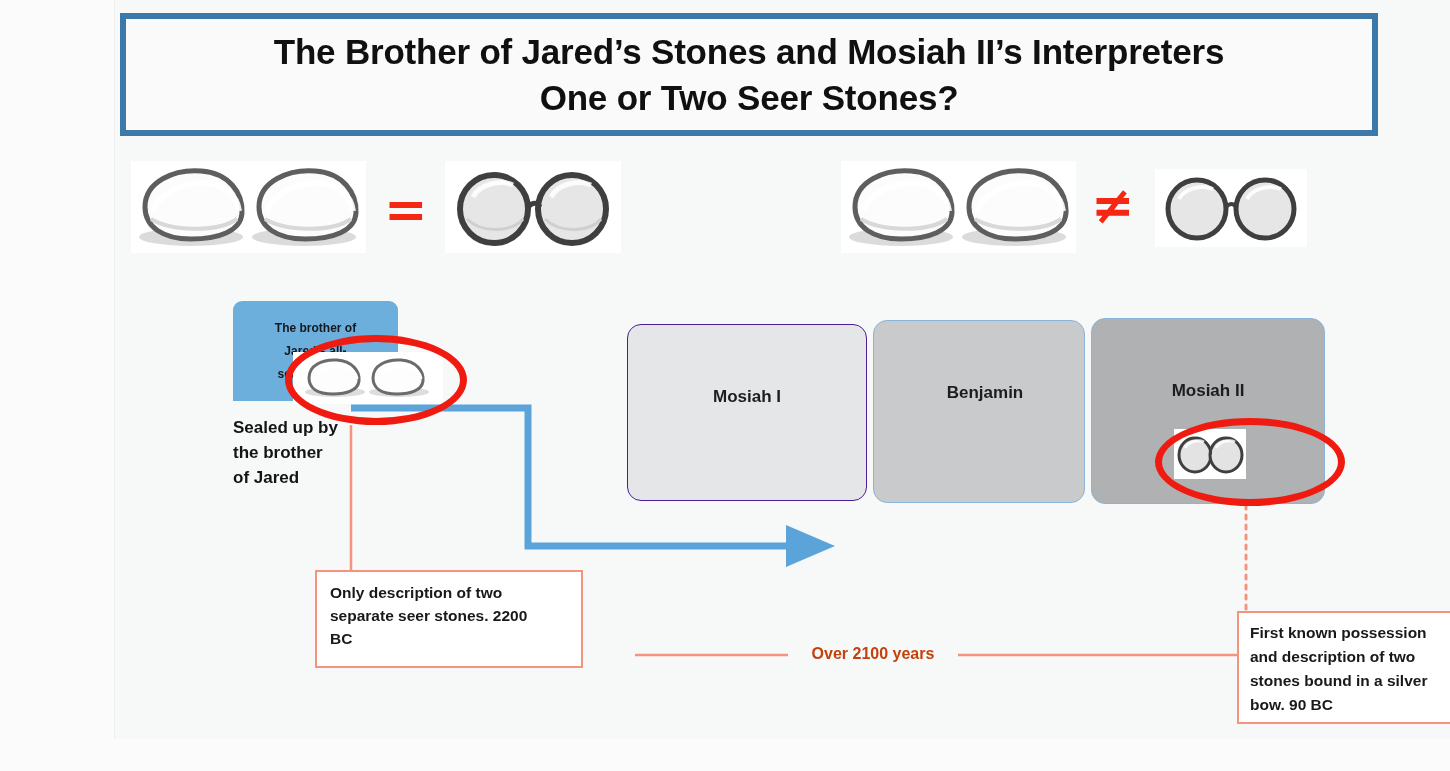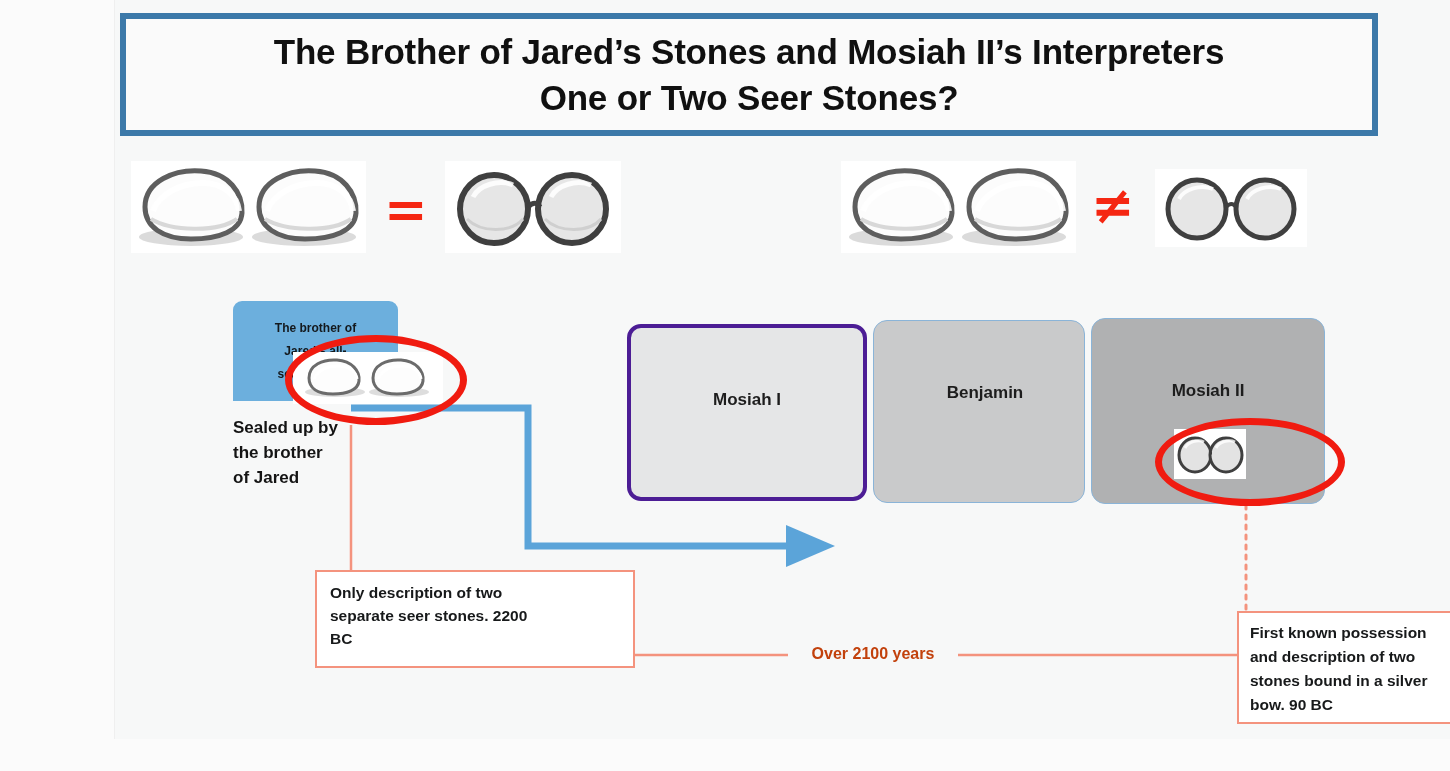--- a/index.html
+++ b/index.html
@@ -164,21 +164,21 @@
     left: 808px;
     top: 527px;
     width: 276px;
     height: 94px;
     border: 5px solid #4e9ed4;
     padding: 6px 9px;
   }
   #note-only-description {
     left: 200px;
     top: 570px;
-    width: 320px;
+    width: 268px;
     height: 98px;
     border: 2px solid #f4937e;
     padding: 9px 13px;
   }
   #note-first-known {
     left: 1122px;
     top: 611px;
     width: 263px;
     height: 113px;
     border: 2px solid #f4937e;
@@ -264,21 +264,21 @@
         <rect x="0" y="0" width="152" height="78" fill="#ffffff"></rect>
         <ellipse cx="42" cy="40" rx="29" ry="29" fill="#e6e6e6" stroke="#3f3f3f" stroke-width="5"></ellipse>
         <ellipse cx="110" cy="40" rx="29" ry="29" fill="#e6e6e6" stroke="#3f3f3f" stroke-width="5"></ellipse>
         <path d="M71 38 C75 34 78 34 81 38" fill="none" stroke="#3f3f3f" stroke-width="4"></path>
         <path d="M24 30 C29 20 46 15 58 20" fill="none" stroke="#ffffff" stroke-width="4" opacity="0.85"></path>
         <path d="M92 30 C97 20 114 15 126 20" fill="none" stroke="#ffffff" stroke-width="4" opacity="0.85"></path>
       </svg>
     </div>
   </div>
 
-  <div class="reign-box" style="left:512px; top:324px; width:240px; height:177px; background:#e5e6e7; border:4px solid #4c1d95;">
+  <div class="reign-box" style="left:512px; top:324px; width:240px; height:177px; background:#e5e6e7; border:1px solid #4c1d95;">
     <div class="reign-label" style="top:62px;">Mosiah I</div>
   </div>
 
   <div class="reign-box" style="left:758px; top:320px; width:212px; height:183px; background:#c9cacb; border:1px solid #8ab4d8;">
     <div class="reign-label" style="top:62px;padding-left:12px;">Benjamin</div>
   </div>
 
   <div class="reign-box" style="left:976px; top:318px; width:234px; height:186px; background:#b0b1b2; border:1px solid #8ab4d8;">
     <div class="reign-label" style="top:62px;">Mosiah II</div>
     <div class="specs-img" style="left:82px; top:110px; width:72px; height:50px;">

